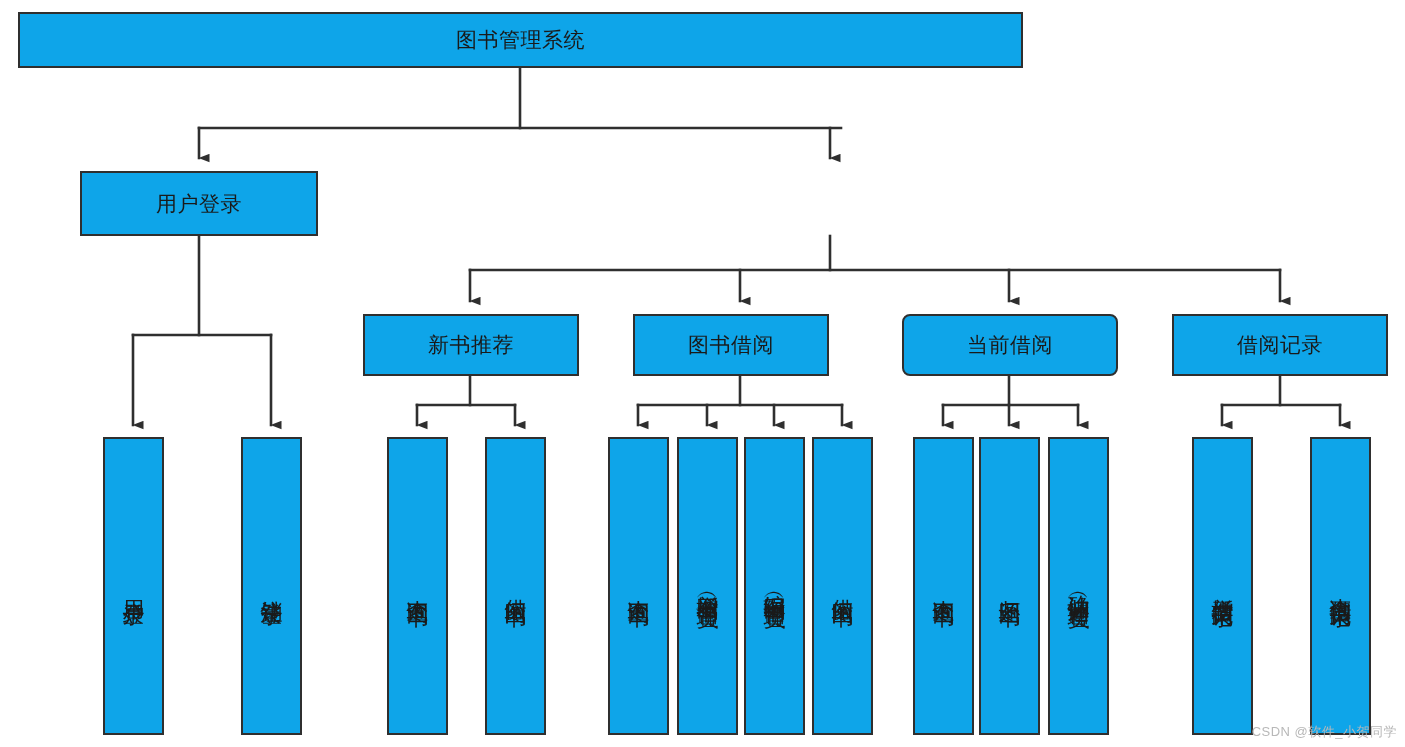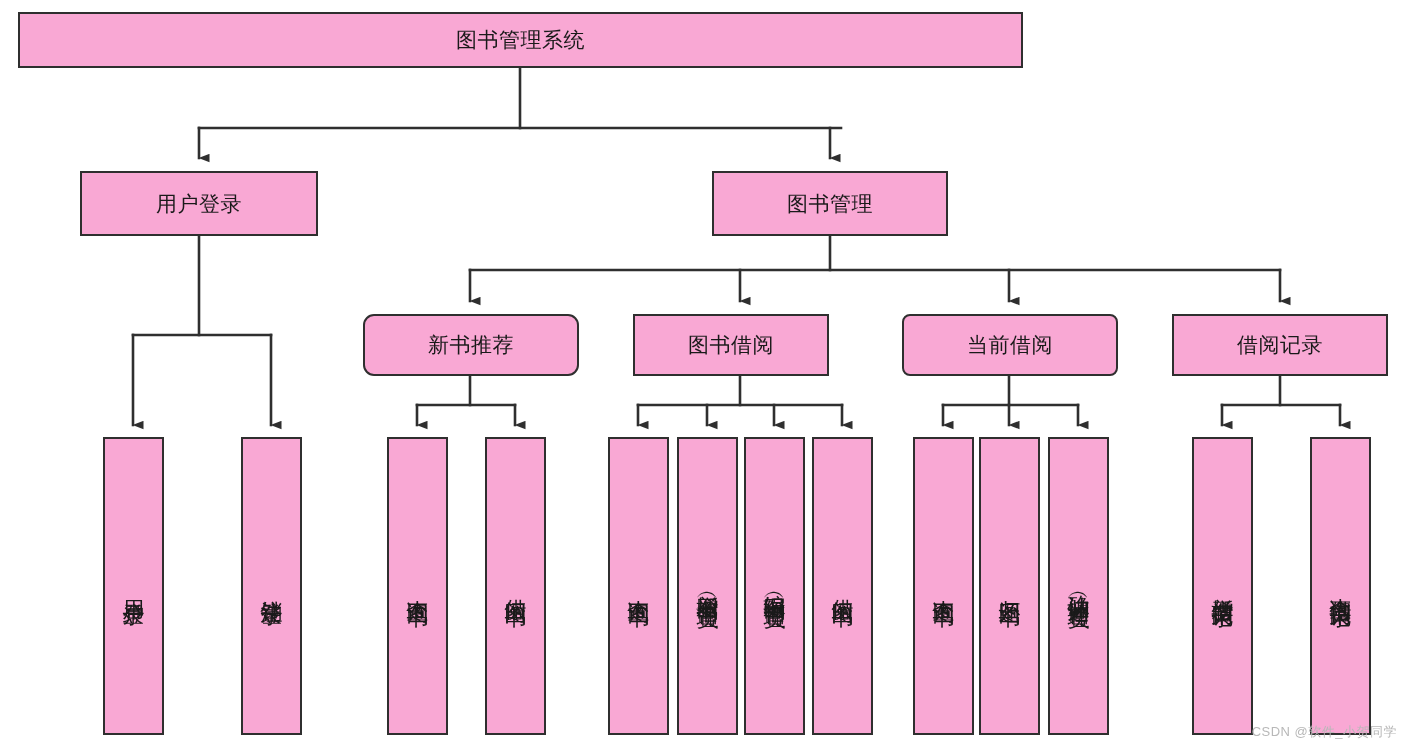--- a/index.html
+++ b/index.html
@@ -20,21 +20,21 @@
     left: 0;
     top: 0;
     width: 1405px;
     height: 747px;
     pointer-events: none;
   }
   .node {
     position: absolute;
     box-sizing: border-box;
     border: 2.5px solid #2f2f2f;
-    background: #f9a8d4;
+    background: #0ea5e9;
     display: flex;
     align-items: center;
     justify-content: center;
     color: #1a1a1a;
     z-index: 2;
   }
   .node-h {
     font-size: 21px;
     letter-spacing: 0.5px;
     line-height: 1.2;
@@ -128,25 +128,22 @@
   </svg>
 
   <div class="node node-h node-root" style="left:18px; top:12px; width:1005px; height:56px;">
     <span>图书管理系统</span>
   </div>
 
   <div class="node node-h" style="left:80px; top:171px; width:238px; height:65px;">
     <span>用户登录</span>
   </div>
 
-  <div class="node node-h" style="left:712px; top:171px; width:236px; height:65px;">
-    <span>图书管理</span>
-  </div>
-
-  <div class="node node-h" style="left:363px; top:314px; width:216px; height:62px;border-radius:11px;">
+
+  <div class="node node-h" style="left:363px; top:314px; width:216px; height:62px;">
     <span>新书推荐</span>
   </div>
 
   <div class="node node-h" style="left:633px; top:314px; width:196px; height:62px;align-items:center;">
     <span>图书借阅</span>
   </div>
 
   <div class="node node-h" style="left:902px; top:314px; width:216px; height:62px;border-radius:8px;">
     <span>当前借阅</span>
   </div>

